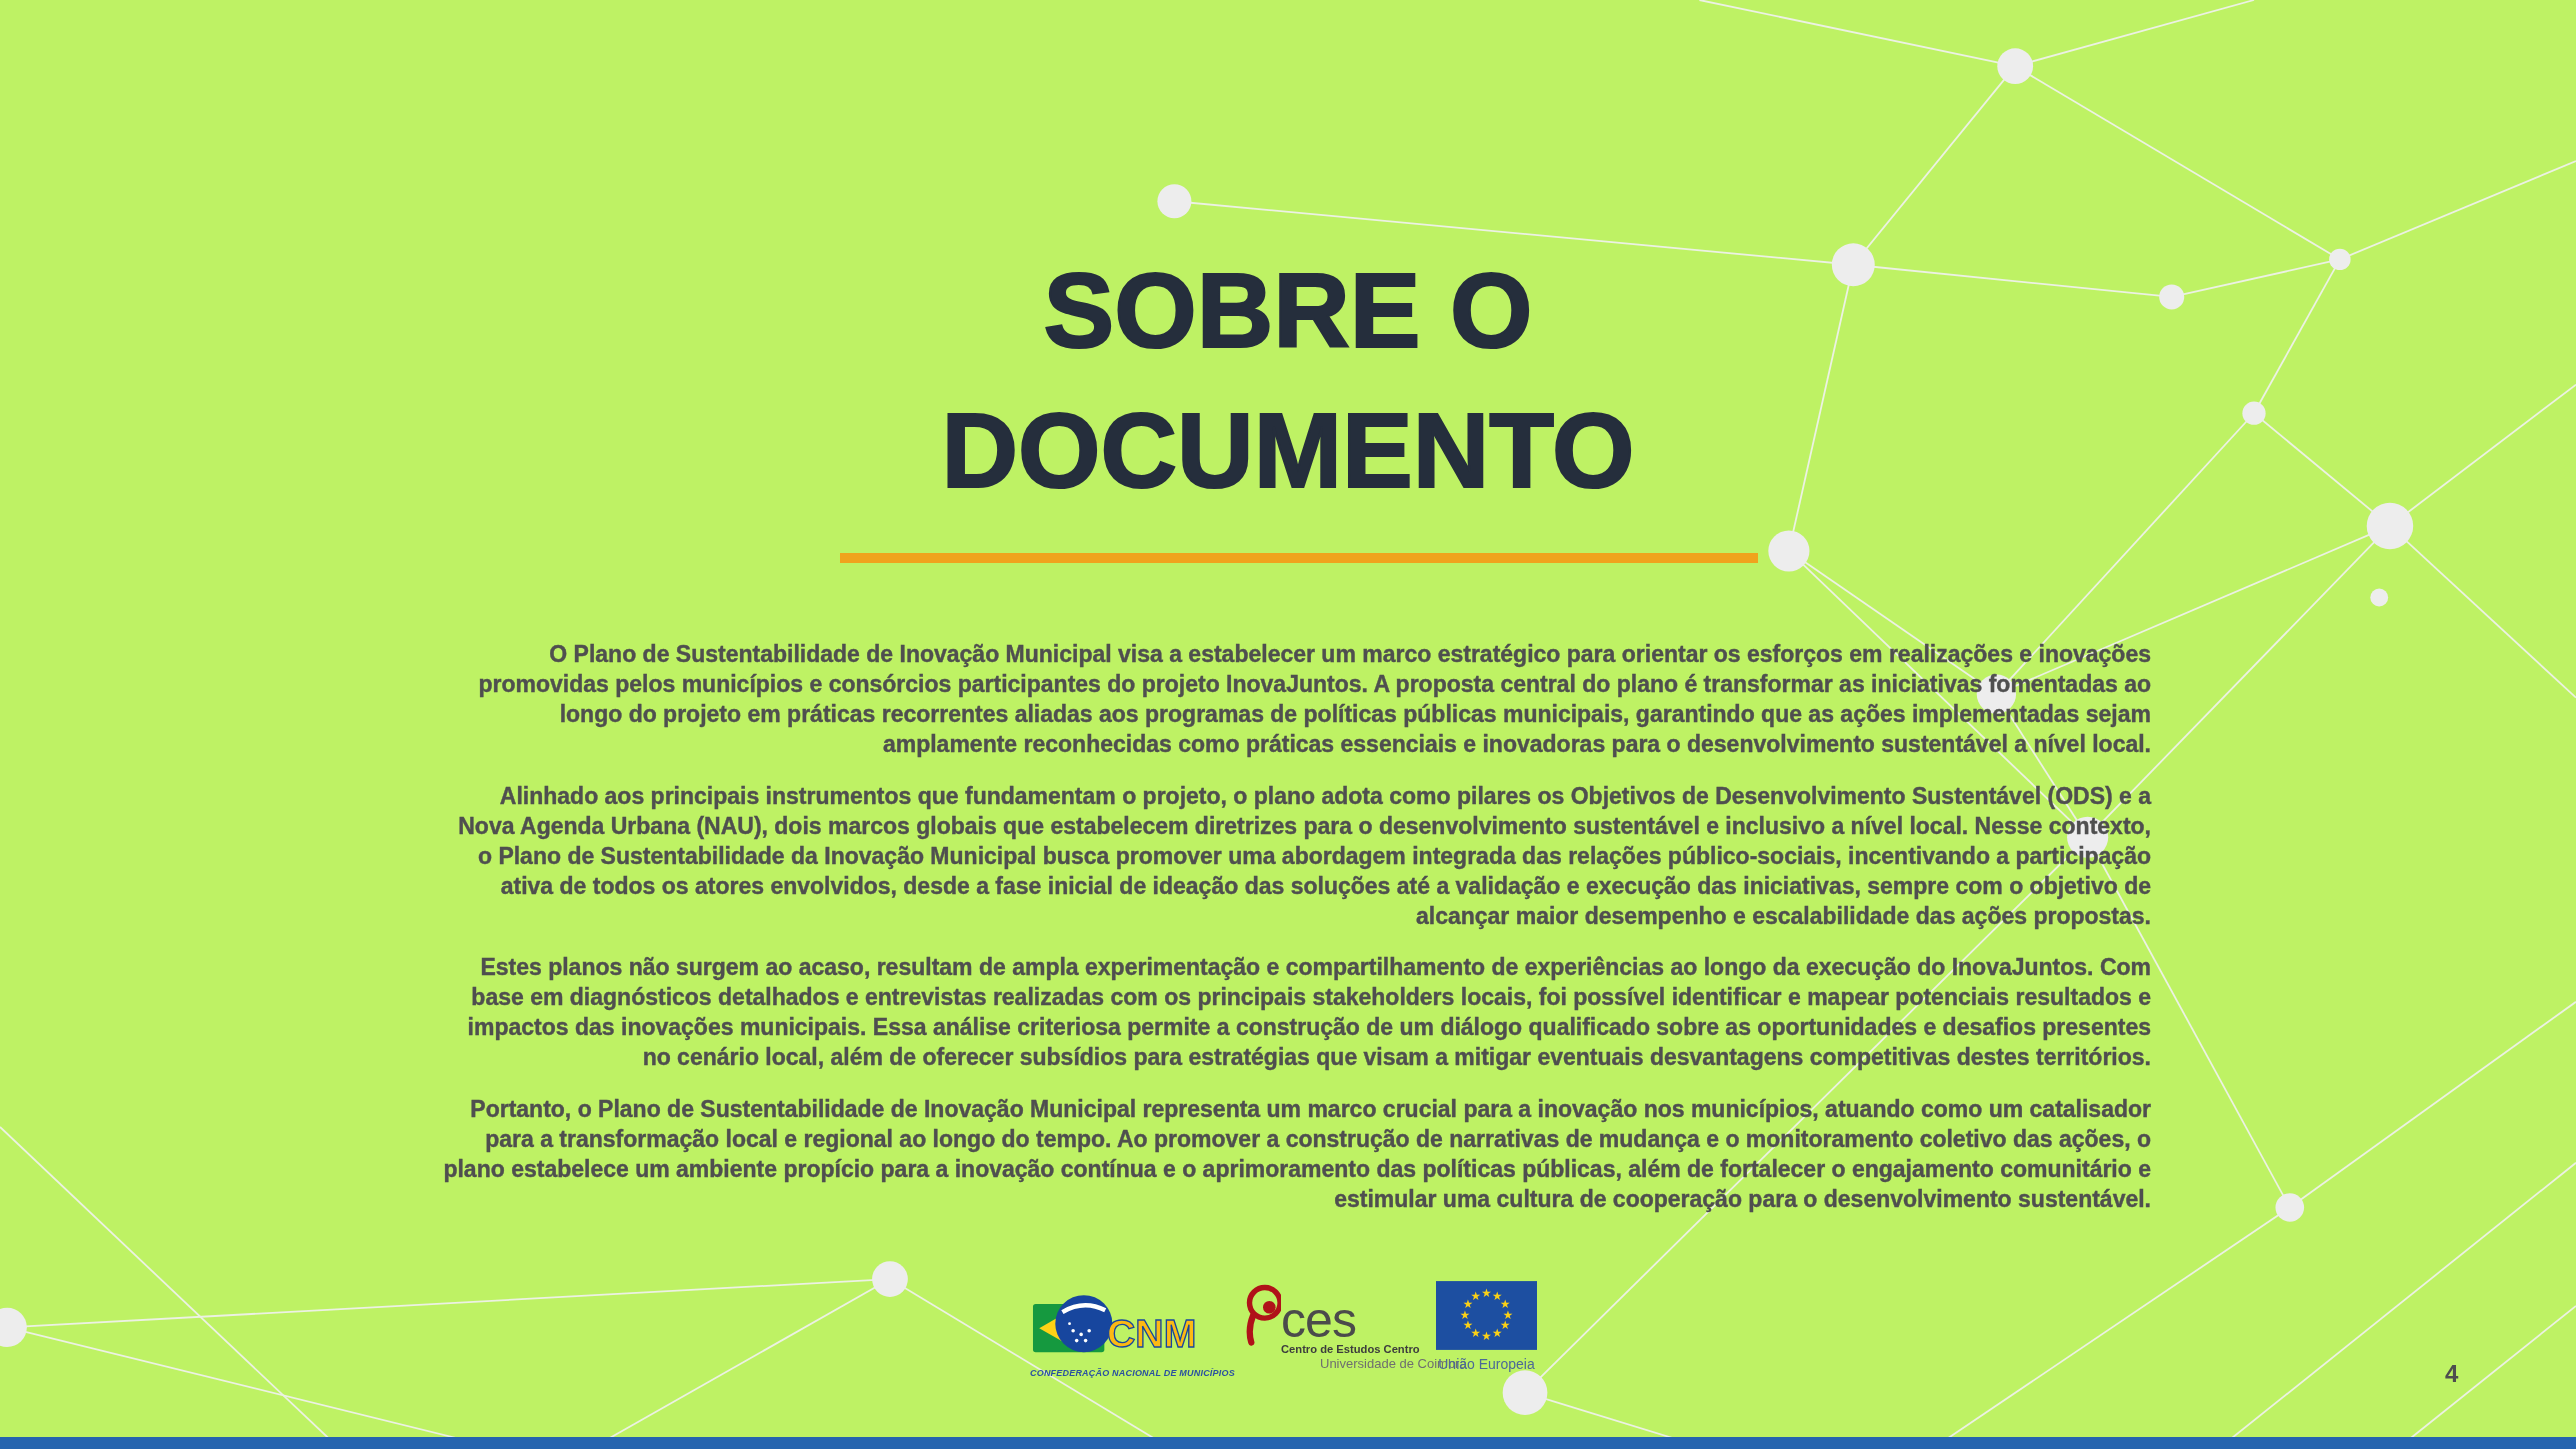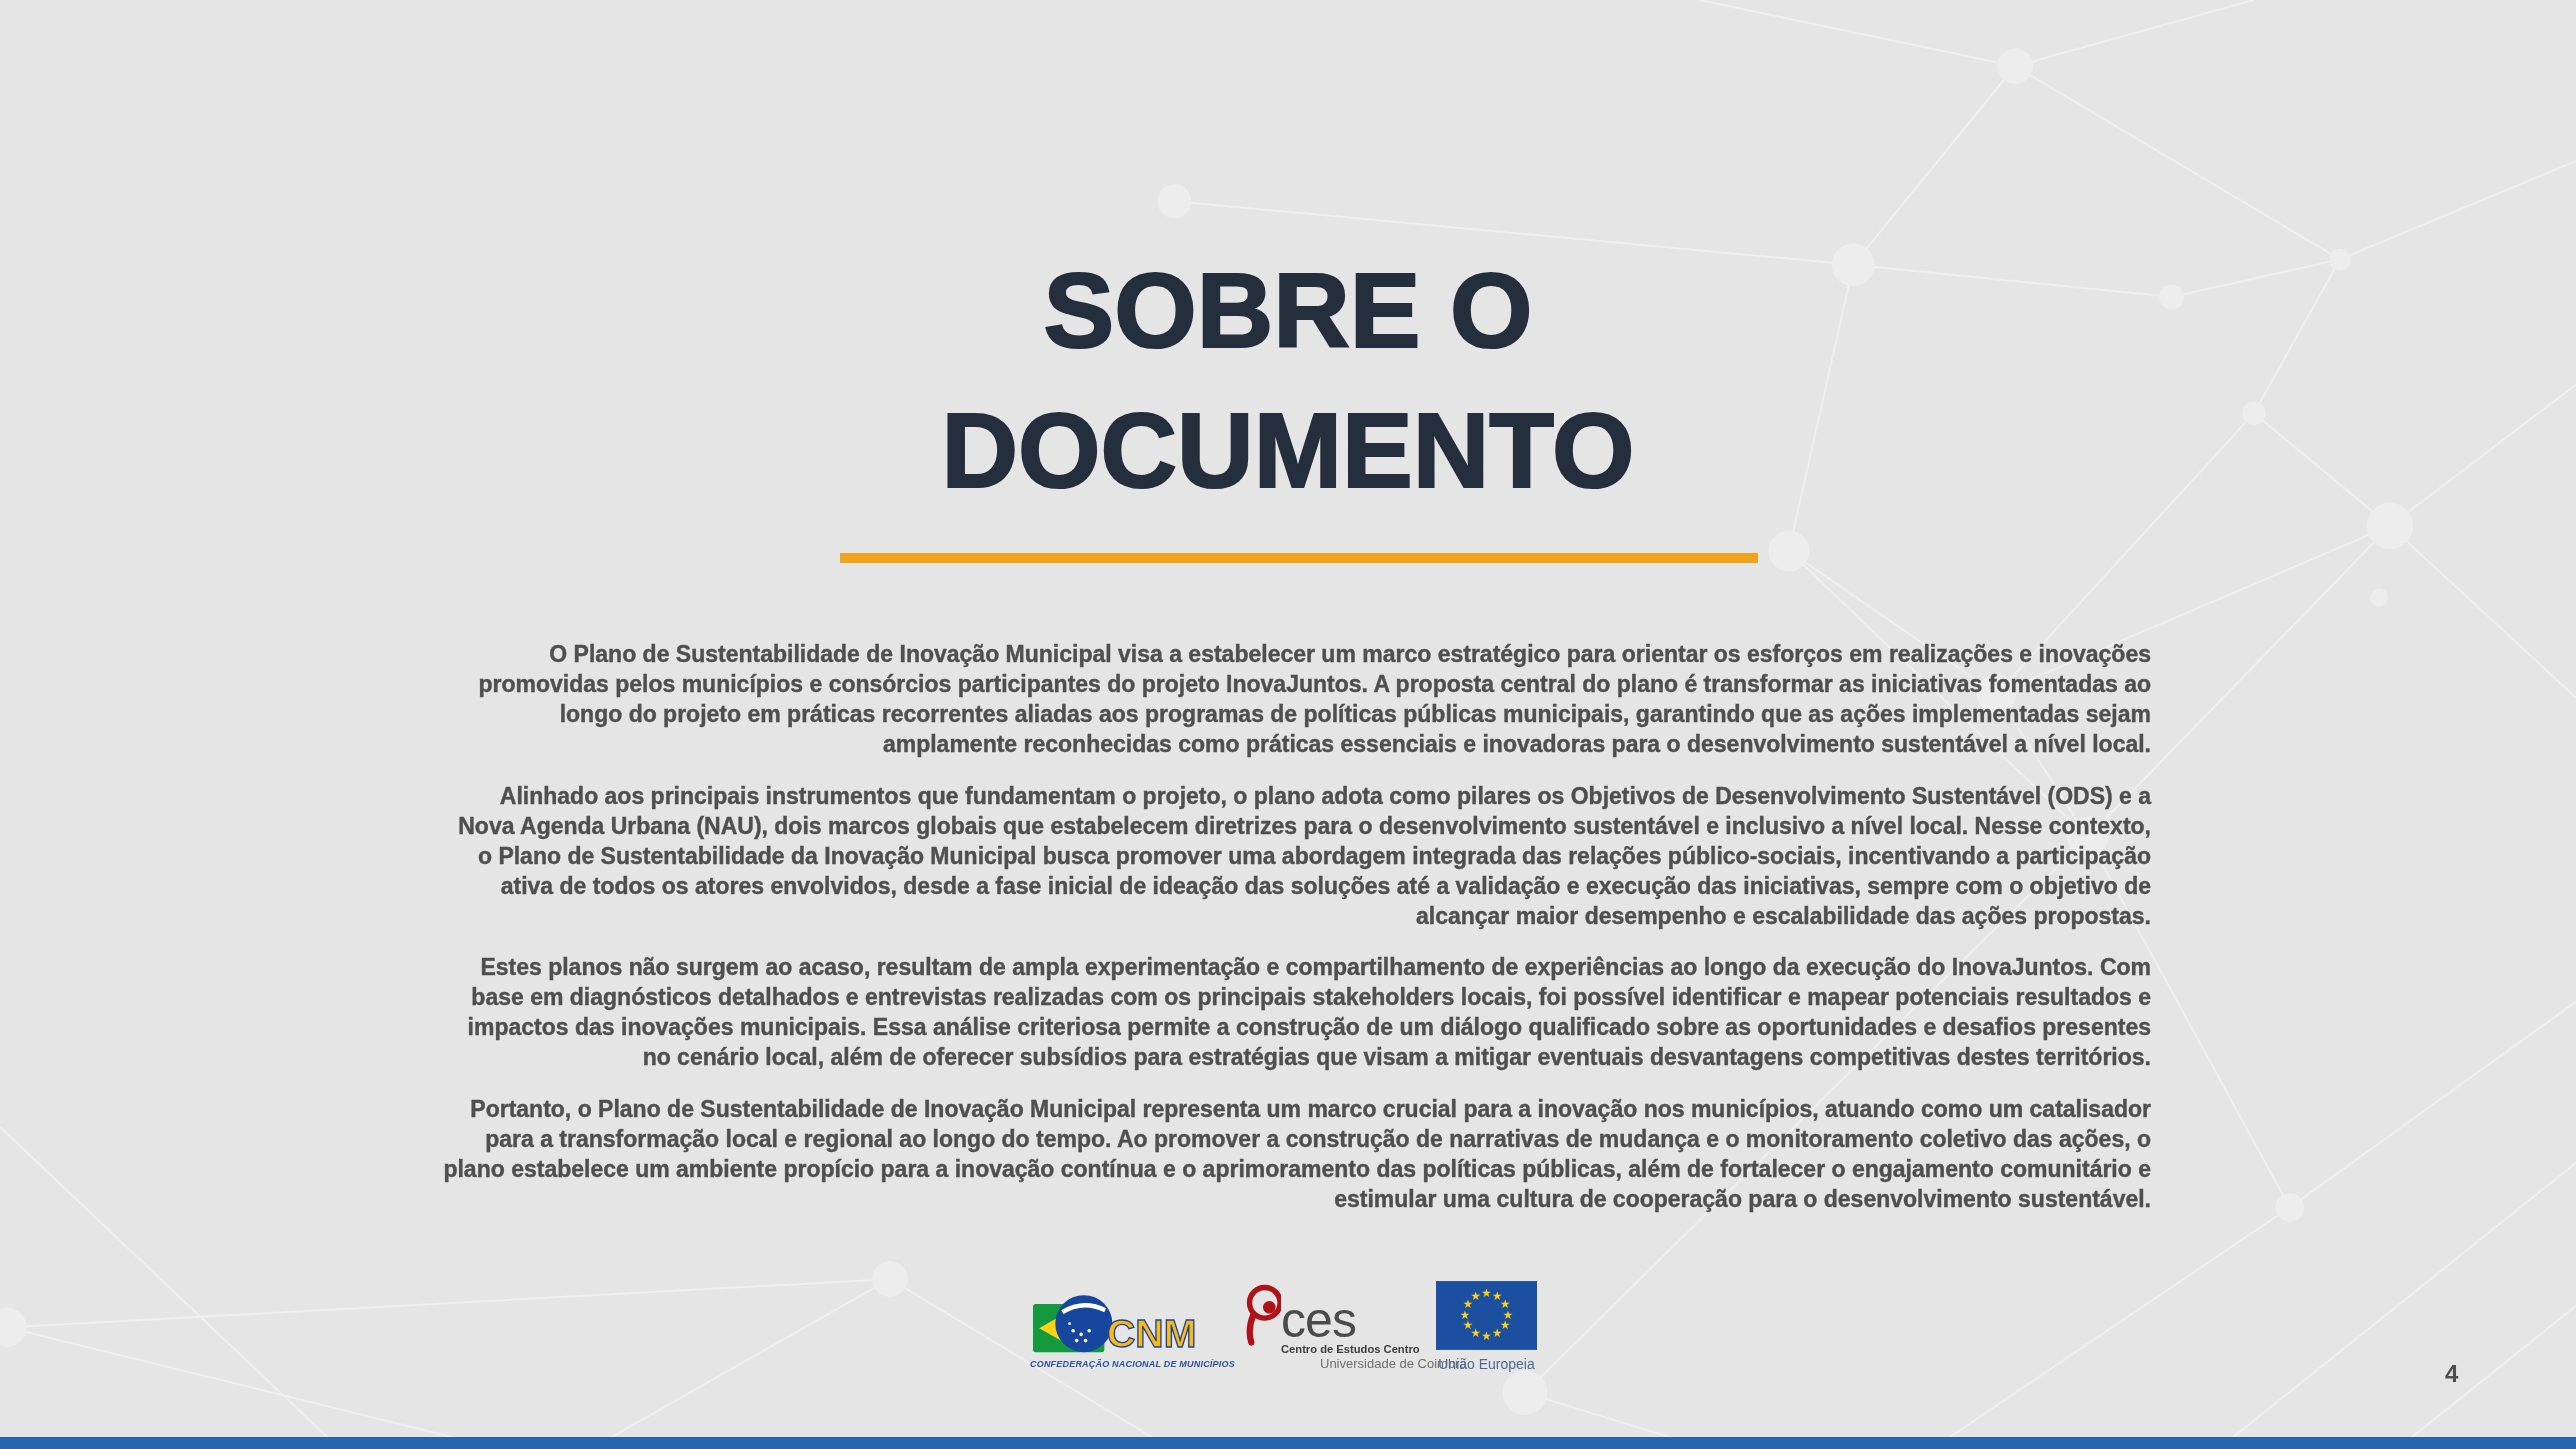--- a/index.html
+++ b/index.html
@@ -1,17 +1,17 @@
 <!DOCTYPE html>
 <html style="font-size:14.3px"><head>
 <meta charset="utf-8">
 <style>
   html,body{margin:0;padding:0;}
   body{width:2576px;height:1449px;background:#ffffff;font-family:"Liberation Sans",sans-serif;}
-  .slide{position:relative;width:2576px;height:1449px;background:#e5e5e5;overflow:hidden;}
+  .slide{position:relative;width:2576px;height:1449px;background:#bef264;overflow:hidden;}
   .bg{position:absolute;top:0;left:0;width:2576px;height:1449px;}
 
   .title{
     position:absolute;top:240px;left:50%;transform:translateX(-50%);
     width:859px;margin:0;text-align:center;
     font-size:106px;line-height:140px;font-weight:700;
     color:#252e3c;-webkit-text-stroke:2.2px #252e3c;letter-spacing:0;
   }
   .rule{
     position:absolute;top:553px;left:50%;transform:translateX(-50%);
@@ -21,21 +21,21 @@
     position:absolute;top:639px;left:443px;width:1708px;
     text-align:right;color:#4f4f4f;font-weight:700;
     font-size:23px;line-height:30px;-webkit-text-stroke:0.4px #4f4f4f;
   }
   .content p{margin:0 0 21.5px 0;}
 
   .logos{position:absolute;top:0;left:0;width:100%;height:100%;pointer-events:none;}
 
   .cnm{position:absolute;left:1030px;top:1288px;width:188px;}
   .cnm-caption{
-    margin-top:2px;font-size:9px;font-weight:700;font-style:italic;
+    margin-top:11px;font-size:9px;font-weight:700;font-style:italic;
     color:#2b52a0;white-space:nowrap;letter-spacing:0.2px;
   }
   .cnm-word{font-family:"Liberation Sans",sans-serif;font-weight:700;font-size:44px;}
 
   .ces{position:absolute;left:1245px;top:1283px;width:179px;height:89px;}
   .ces-word{
     position:absolute;left:36px;top:18px;font-size:50px;color:#4b4b4b;
     letter-spacing:-0.9px;line-height:39px;
   }
   .ces-cap1{position:absolute;left:36px;top:60px;font-size:11.2px;font-weight:700;color:#3d3d3d;white-space:nowrap;}

